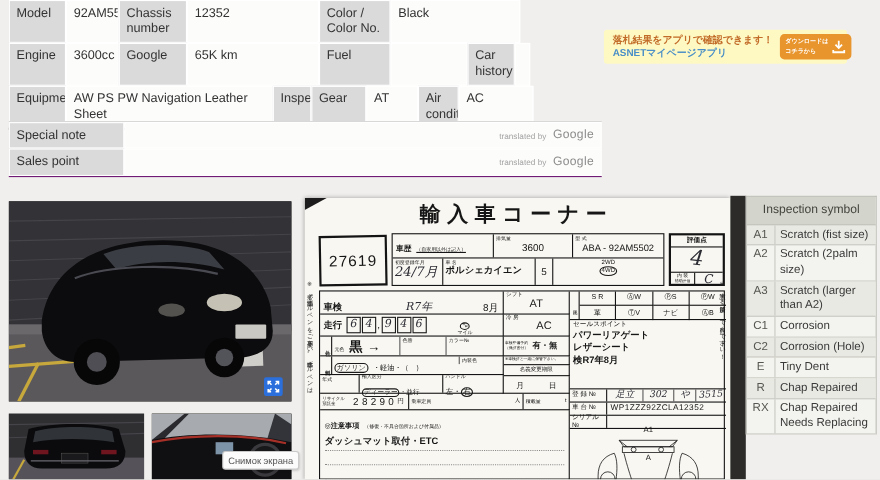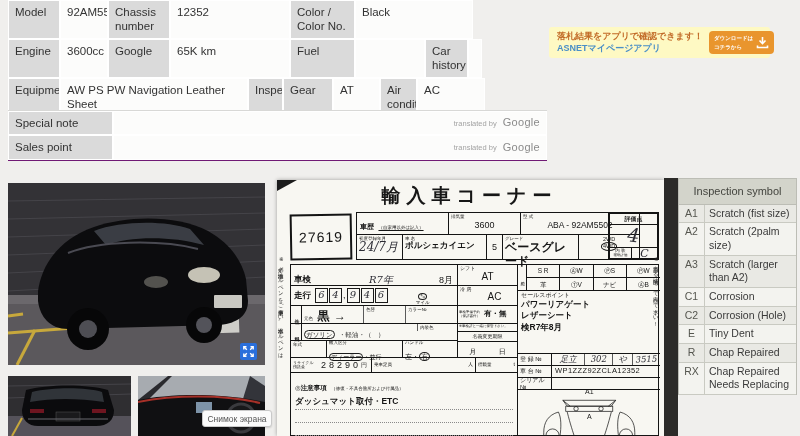--- a/index.html
+++ b/index.html
@@ -195,21 +195,21 @@
     </svg>
   </div>
   <div class="abs tooltip" style="left:202px;top:410px;width:70px;height:17px">Снимок экрана</div>
 
   <div class="abs sheet" style="left:277px;top:180px;width:387px;height:256px">
     <div class="abs" style="left:0;top:0;width:0;height:0;border-top:11px solid #1c1c1c;border-right:20px solid transparent"></div>
     <div class="abs bd" style="left:60px;top:5px;width:265px;text-align:center;font-size:19px;letter-spacing:6px">輸入車コーナー</div>
 
     <div class="abs sb2 ctr" style="left:13px;top:34px;width:62px;height:46px;font-size:14px;letter-spacing:1px;transform:rotate(-1deg)">27619</div>
 
-    <div class="abs" style="left:79px;top:32px;width:284px;height:48px;border:1.5px solid #141414">
+    <div class="abs" style="left:79px;top:32px;width:248px;height:48px;border:1.5px solid #141414">
       <div style="display:flex;height:22px;border-bottom:1px solid #141414">
         <div style="width:92px;border-right:1px solid #141414;padding:2px 3px">
           <span class="t7 bd">車歴</span>
           <span class="t4" style="text-decoration:underline">（自家用以外は記入）</span>
         </div>
         <div style="width:72px;border-right:1px solid #141414;position:relative">
           <span class="abs t4" style="left:2px;top:1px">排気量</span>
           <div class="ctr t9" style="height:100%;padding-top:4px">3600</div>
         </div>
         <div style="flex:1;position:relative">
@@ -220,24 +220,20 @@
       <div style="display:flex;height:24px">
         <div style="width:46px;border-right:1px solid #141414;padding:1px 2px">
           <div class="t4">初度登録年月</div>
           <div class="t8 hand">24/7月</div>
         </div>
         <div style="width:84px;border-right:1px solid #141414;padding:1px 2px">
           <div class="t4">車 名</div>
           <div class="t85 bd">ポルシェカイエン</div>
         </div>
         <div class="ctr t9" style="width:16px;border-right:1px solid #141414">5</div>
-        <div style="width:76px;border-right:1px solid #141414;padding:1px 2px">
-          <div class="t4">グレード</div>
-          <div class="t8 bd">ベースグレード</div>
-        </div>
         <div style="flex:1;text-align:center;padding-top:1px">
           <div class="t55">2WD</div>
           <div class="t55"><span class="circ">4WD</span></div>
         </div>
       </div>
     </div>
 
     <div class="abs sb2" style="left:331px;top:32px;width:51px;height:48px">
       <div class="ctr t6 bd" style="height:11px;border-bottom:1px solid #141414">評価点</div>
       <div class="ctr hand" style="height:22px;font-size:19px;transform:rotate(6deg)">4</div>

